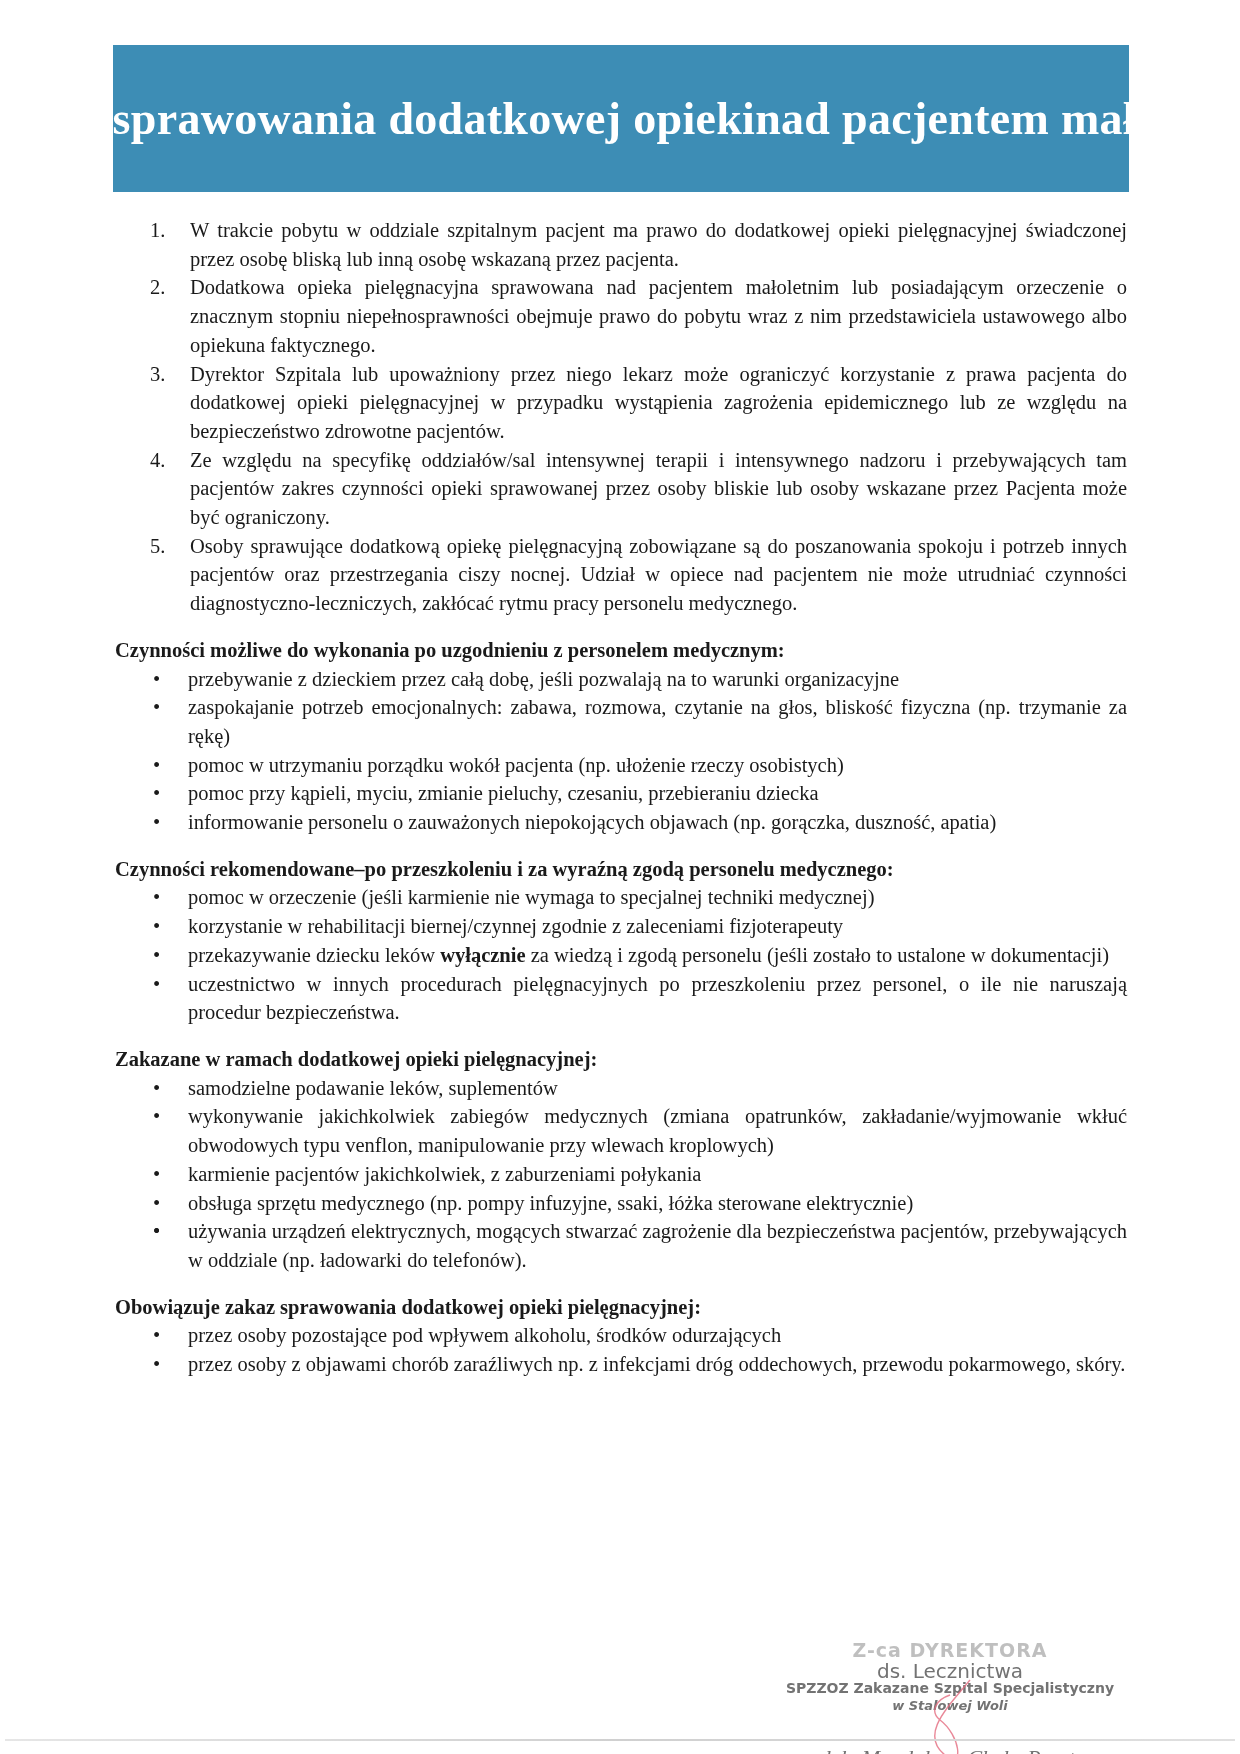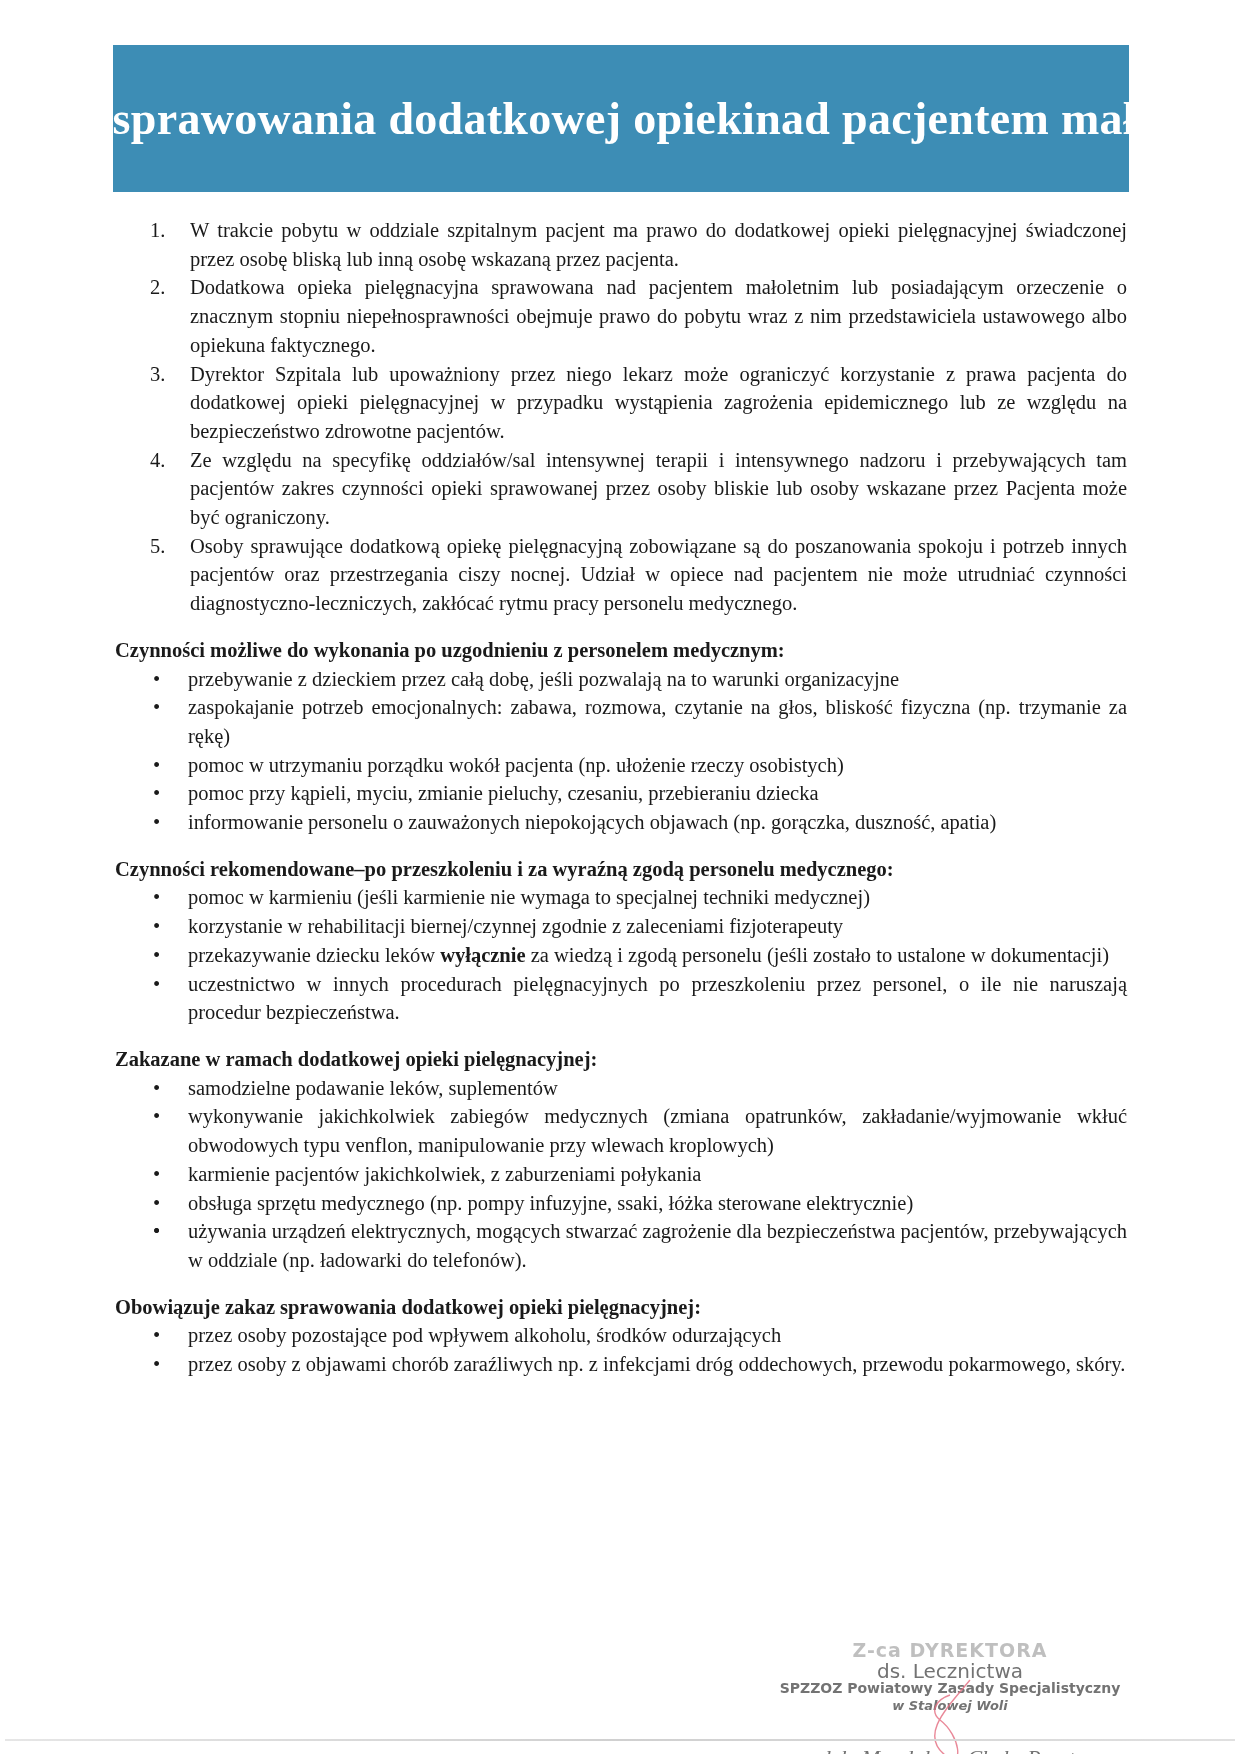--- a/index.html
+++ b/index.html
@@ -76,21 +76,21 @@
       <li><span class="dot">•</span><span>zaspokajanie potrzeb emocjonalnych: zabawa, rozmowa, czytanie na głos, bliskość fizyczna (np. trzymanie za rękę)</span></li>
       <li><span class="dot">•</span><span>pomoc w utrzymaniu porządku wokół pacjenta (np. ułożenie rzeczy osobistych)</span></li>
       <li><span class="dot">•</span><span>pomoc przy kąpieli, myciu, zmianie pieluchy, czesaniu, przebieraniu dziecka</span></li>
       <li><span class="dot">•</span><span>informowanie personelu o zauważonych niepokojących objawach (np. gorączka, duszność, apatia)</span></li>
     </ul>
   </div>
 
   <div class="section">
     <h2>Czynności rekomendowane–po przeszkoleniu i za wyraźną zgodą personelu medycznego:</h2>
     <ul class="bullets">
-      <li><span class="dot">•</span><span>pomoc w karmieniu (jeśli karmienie nie wymaga to specjalnej techniki medycznej)</span></li>
+      <li><span class="dot">•</span><span>pomoc w orzeczenie (jeśli karmienie nie wymaga to specjalnej techniki medycznej)</span></li>
       <li><span class="dot">•</span><span>korzystanie w rehabilitacji biernej/czynnej zgodnie z zaleceniami fizjoterapeuty</span></li>
       <li><span class="dot">•</span><span>przekazywanie dziecku leków </span><b class="strong">wyłącznie</b><span> za wiedzą i zgodą personelu (jeśli zostało to ustalone w dokumentacji)</span></li>
       <li><span class="dot">•</span><span>uczestnictwo w innych procedurach pielęgnacyjnych po przeszkoleniu przez personel, o ile nie naruszają procedur bezpieczeństwa.</span></li>
     </ul>
   </div>
 
   <div class="section">
     <h2>Zakazane w ramach dodatkowej opieki pielęgnacyjnej:</h2>
     <ul class="bullets">
       <li><span class="dot">•</span><span>samodzielne podawanie leków, suplementów</span></li>
@@ -111,18 +111,18 @@
   </div>
 </div>
 
 <div class="stamp">
   <svg class="signature-scribble" width="360" height="150" viewBox="0 0 360 150">
     <path d="M200 40 C 175 70, 150 95, 175 115 C 195 130, 190 95, 170 80 C 160 72, 165 60, 180 55" stroke="#e46a7e" stroke-width="1.4" fill="none" opacity="0.8"></path>
     <path d="M176 118 C 172 130, 170 140, 168 150" stroke="#e46a7e" stroke-width="1.2" fill="none" opacity="0.8"></path>
   </svg>
   <div class="s1">Z-ca DYREKTORA</div>
   <div class="s2">ds. Lecznictwa</div>
-  <div class="s3">SPZZOZ Powiatowy Zasady Specjalistyczny</div>
+  <div class="s3">SPZZOZ Zakazane Szpital Specjalistyczny</div>
   <div class="s4">w Stalowej Woli</div>
   <div class="sig">lek. Magdalena Chyła-Peryt</div>
 </div>
 
 <div class="bottom-rule"></div>
 
 </body></html>

